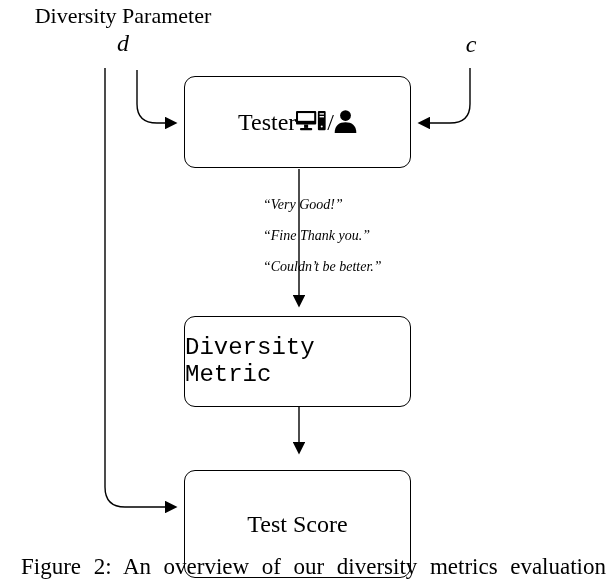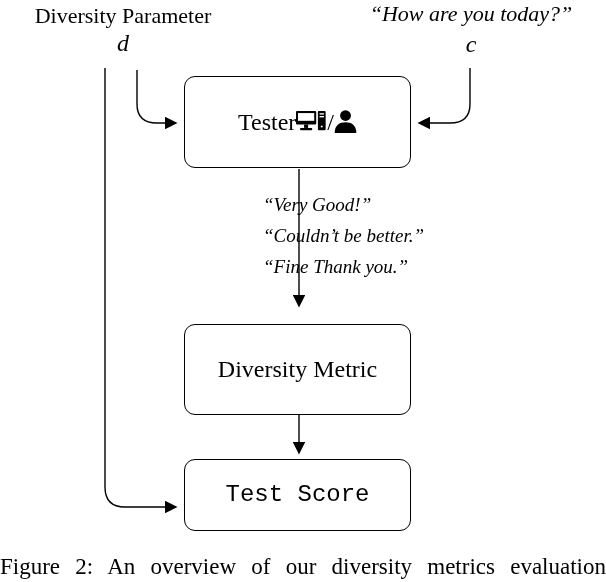--- a/index.html
+++ b/index.html
@@ -24,37 +24,36 @@
     box-sizing:border-box;
     display:flex;flex-direction:column;align-items:center;justify-content:center;
     gap:4px;
   }
   .node-title{font-size:24px;line-height:1.1;display:flex;align-items:center;gap:0;}
   .node-formula{font-size:25px;line-height:1.1;}
   .node-formula sub{font-size:62%;line-height:0;vertical-align:-0.22em;}
   .icon{display:inline-flex;align-items:center;}
   .icon svg{display:block;}
   
-  #responses{font-size:19px;line-height:31px;font-style:italic;white-space:nowrap;}
+  #responses{font-size:14px;line-height:31px;font-style:italic;white-space:nowrap;}
   
   #caption{
     position:absolute;left:0;right:0;top:553px;
     font-size:23px;line-height:1.2;
-    text-align:justify;text-align-last:justify;
+    text-align:justify;text-align-last:justify;padding-left:21px;
   }
 </style>
 </head>
 <body>
 
 <div id="figure">
 
   <div class="abs center src-label" style="left:0;top:3px;width:246px;">Diversity Parameter</div>
   <div class="abs center src-symbol" style="left:0;top:30px;width:246px;">d</div>
 
-  <div class="abs center src-label quoted" style="left:346px;top:1px;width:250px;">“How are you today?”</div>
   <div class="abs center src-symbol" style="left:346px;top:31px;width:250px;">c</div>
 
   <svg id="connectors" viewBox="0 0 606 582" xmlns="http://www.w3.org/2000/svg">
     <defs>
       <marker id="arrow" viewBox="0 0 10 10" refX="8" refY="5" markerWidth="9" markerHeight="9" orient="auto">
         <path d="M0,0 L10,5 L0,10 Z" fill="#000"></path>
       </marker>
     </defs>
     <path class="wire" marker-end="url(#arrow)" d="M105,68 L105,487 Q105,507 125,507 L175,507"></path>
     <path class="wire" marker-end="url(#arrow)" d="M137,70 L137,104 Q137,123 157,123 L175,123"></path>
@@ -83,31 +82,31 @@
         <svg width="23" height="23" viewBox="0 0 34 34">
           <circle cx="17" cy="8.2" r="8" fill="#000"></circle>
           <path d="M1,34 C1,22.5 8,18.2 17,18.2 C26,18.2 33,22.5 33,34 Z" fill="#000"></path>
         </svg>
       </span>
     </div>
   </div>
 
   <div id="responses" class="abs" style="left:263px;top:189px;">
     <div>“Very Good!”</div>
+    <div>“Fine Thank you.”</div>
     <div>“Couldn’t be better.”</div>
-    <div>“Fine Thank you.”</div>
   </div>
 
-  <div class="node-box" style="top:324px;height:91px;">
+  <div class="node-box" style="top:316px;height:91px;font-family:Liberation Mono, monospace;">
     <div class="node-title">
       <span>Diversity Metric</span>
     </div>
   </div>
 
-  <div class="node-box" style="top:459px;height:72px;font-family:Liberation Mono, monospace;">
+  <div class="node-box" style="top:470px;height:108px;">
     <div class="node-title">
       <span>Test Score</span>
     </div>
   </div>
 
   <div id="caption">Figure 2: An overview of our diversity metrics evaluation</div>
 
 </div>
 
 </body></html>

